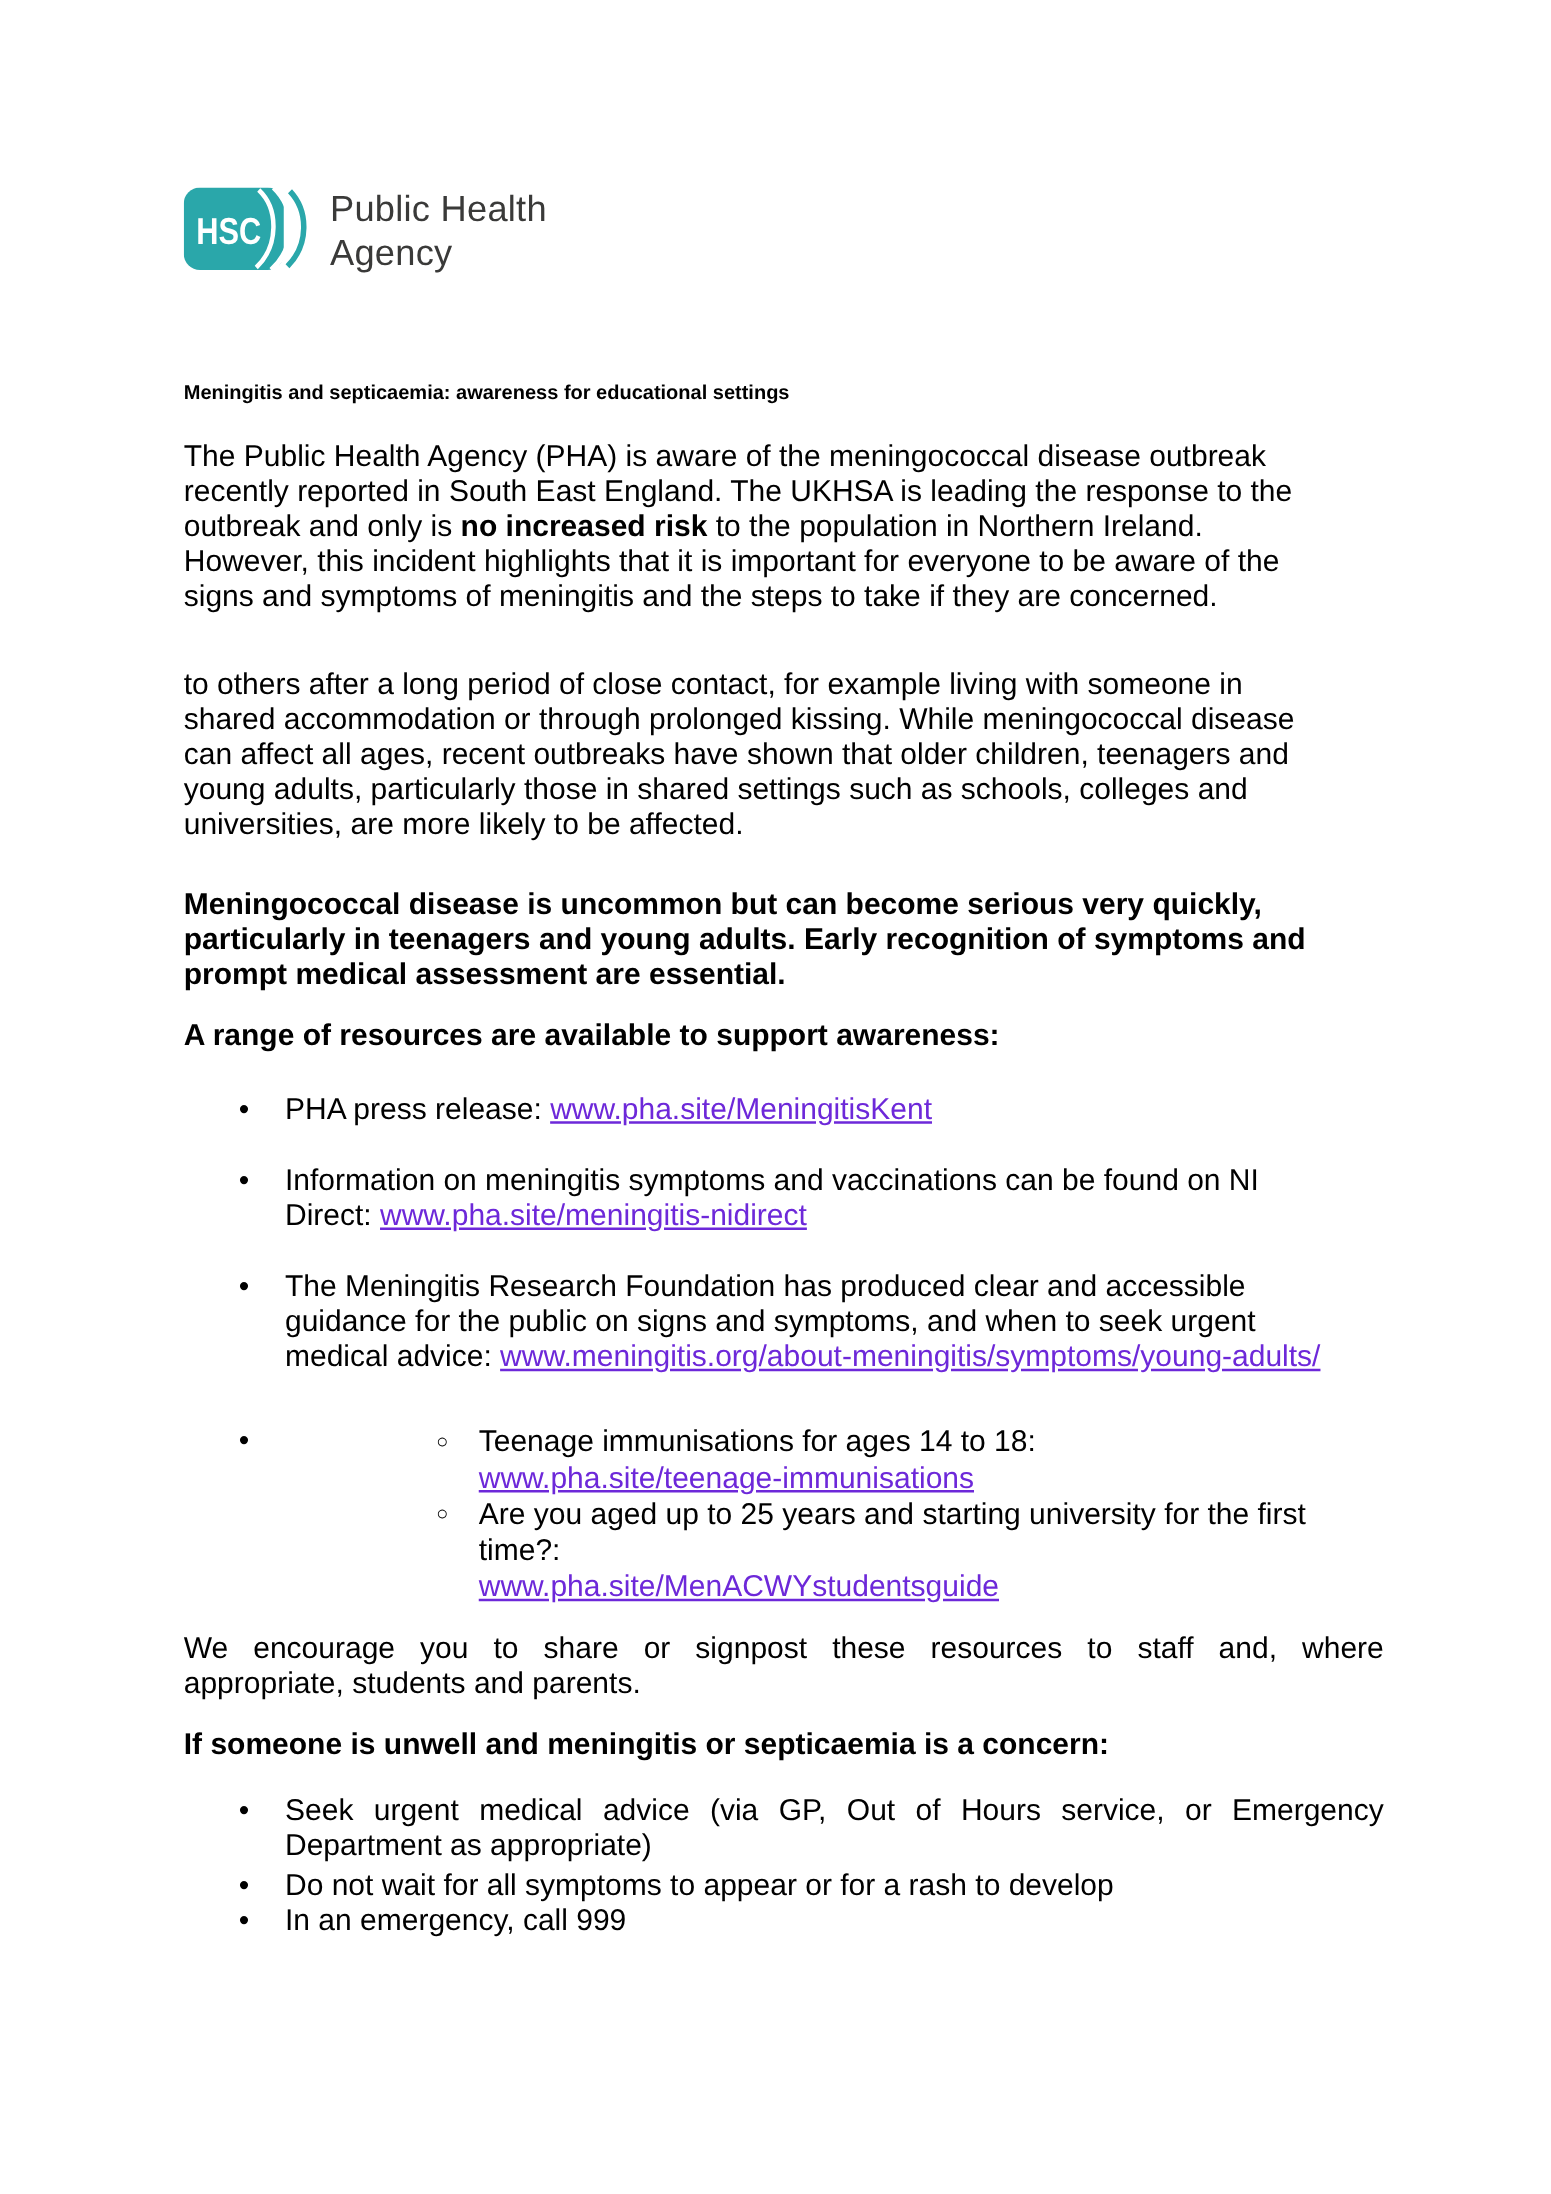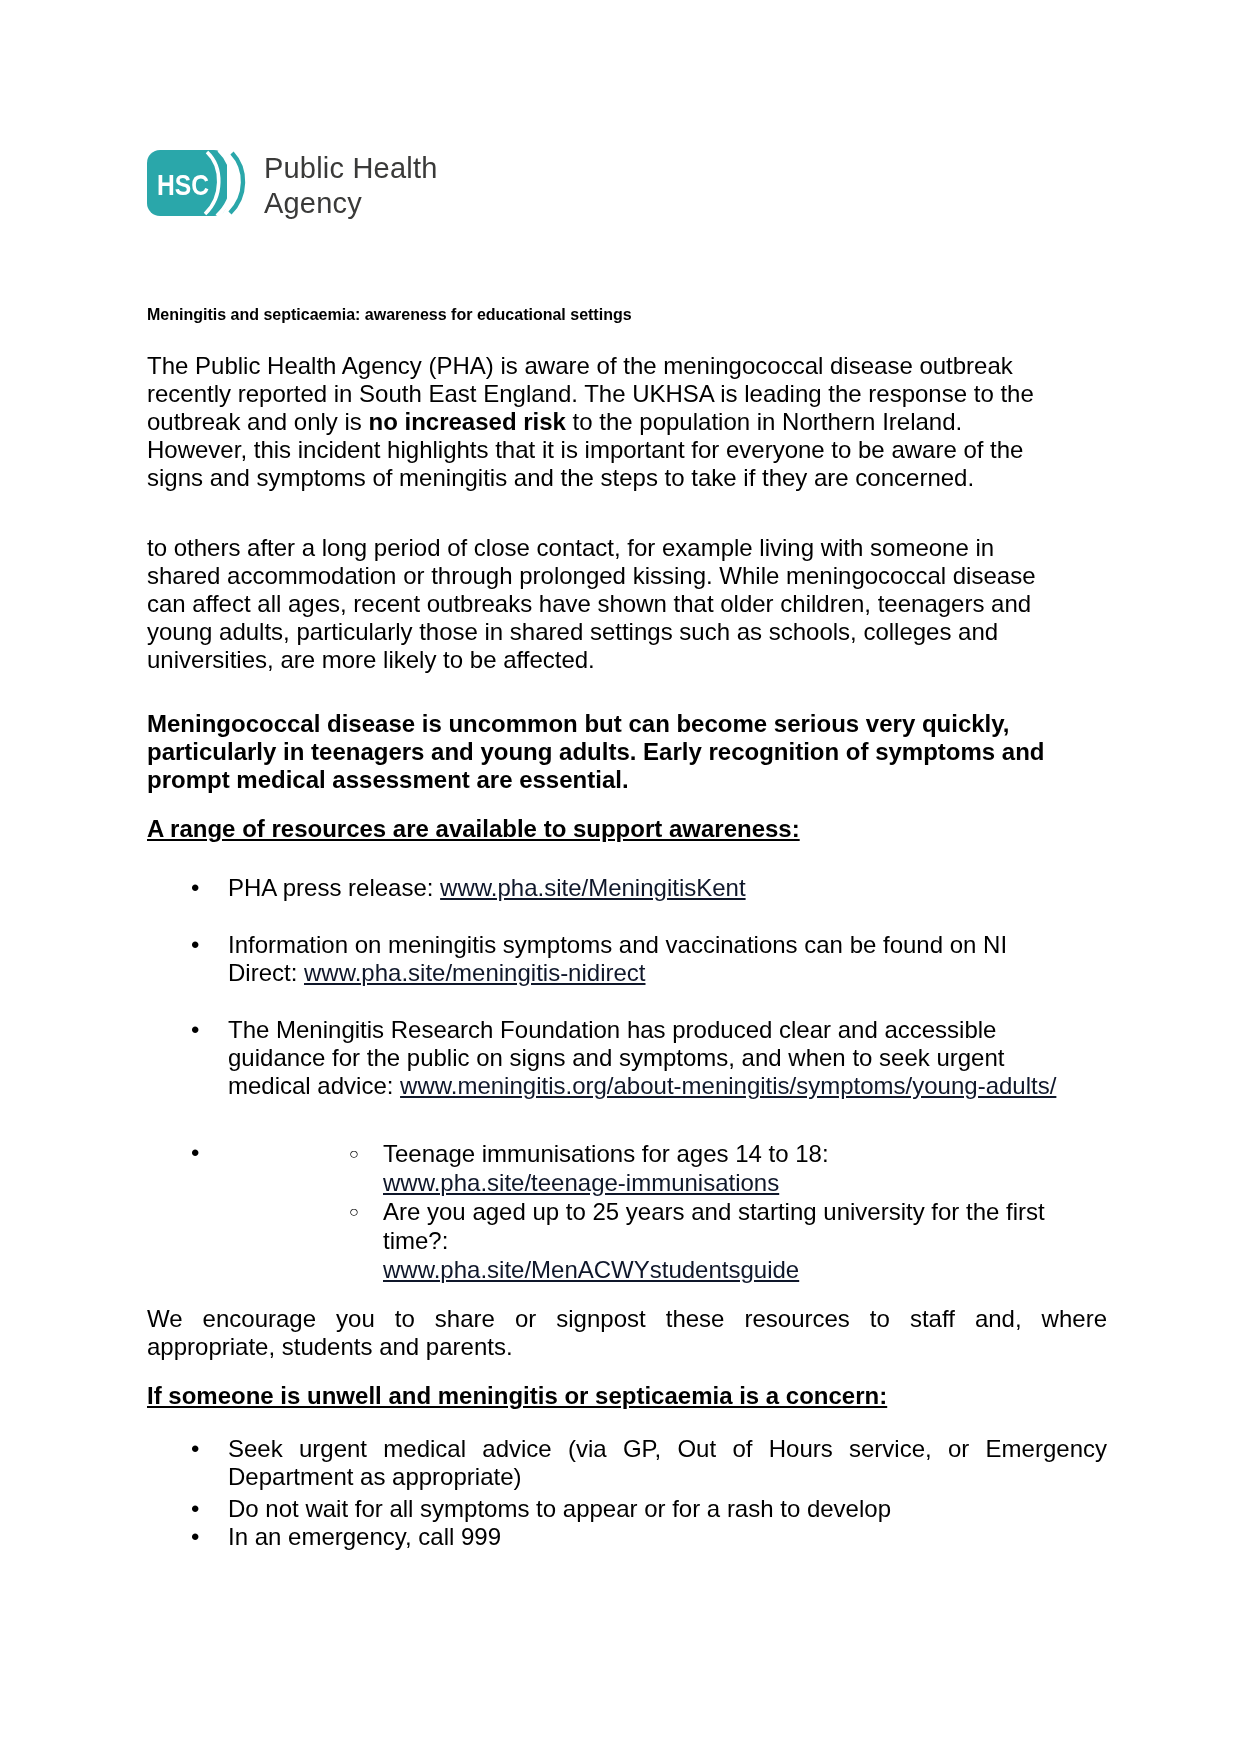--- a/index.html
+++ b/index.html
@@ -30,21 +30,21 @@
   .title { font-weight:bold; font-size:16px; line-height:28px; margin:85px 0 0 0; }
 
   .para { margin:0; }
   .ln { display:block; white-space:pre-wrap; }
   .jl { text-align:justify; text-align-last:justify; }
 
   .mt-p1 { margin-top:23px; }
   .mt-p2 { margin-top:42px; }
   .mt-p3 { margin-top:36px;font-weight:bold; }
 
-  .heading { font-weight:bold; font-size:24px; line-height:28px; margin:21px 0 0 0;text-decoration:underline; }
+  .heading { font-weight:bold; font-size:24px; line-height:28px; margin:21px 0 0 0; }
 
   ul.blist { list-style:none; margin:0; padding:0; }
   li.blt { position:relative; padding-left:81px; }
   li.blt > .mk {
     position:absolute; left:44px; top:0;
     font-size:24px; line-height:28px;
   }
   .b1 { margin-top:31px; }
   .b2 { margin-top:29px; }
   .b3 { margin-top:29px; }
@@ -56,21 +56,21 @@
     position:absolute; left:121px; top:5px;
     font-size:16px; line-height:20px;
   }
 
   .share { margin-top:21px; }
   .concern-heading { margin-top:21px; }
   .c1 { margin-top:25px; }
   .c2 { margin-top:4px; }
   .c3 { margin-top:0; }
 
-  .lnk { color:#0f172a; text-decoration:underline; cursor:pointer; }
+  .lnk { color:#6d28d9; text-decoration:underline; cursor:pointer; }
   strong { font-weight:bold; }
 </style>
 </head>
 <body>
 
 <div class="page">
 
   <header class="logo-row">
     <svg class="logo-mark" viewBox="0 0 104 66" aria-hidden="true">
       <rect x="0" y="0" width="80" height="66" rx="13" fill="#2aa7aa"></rect>

